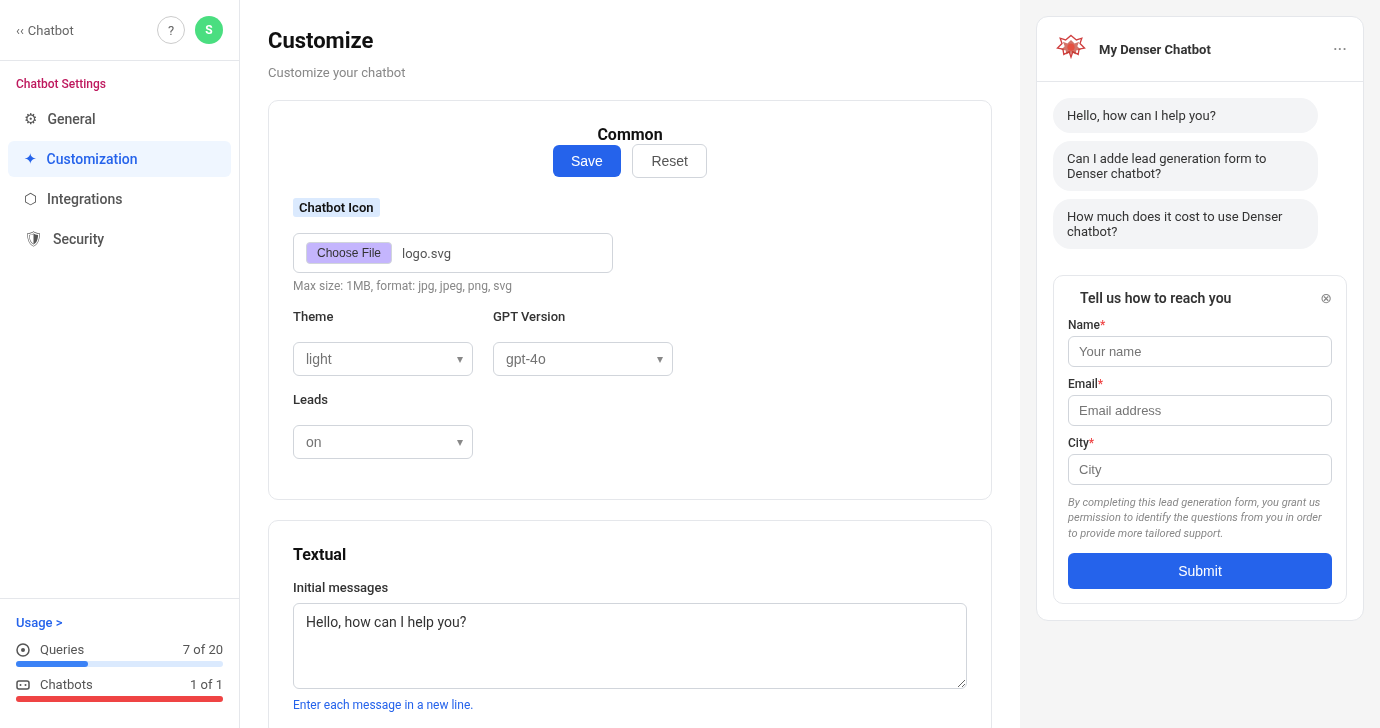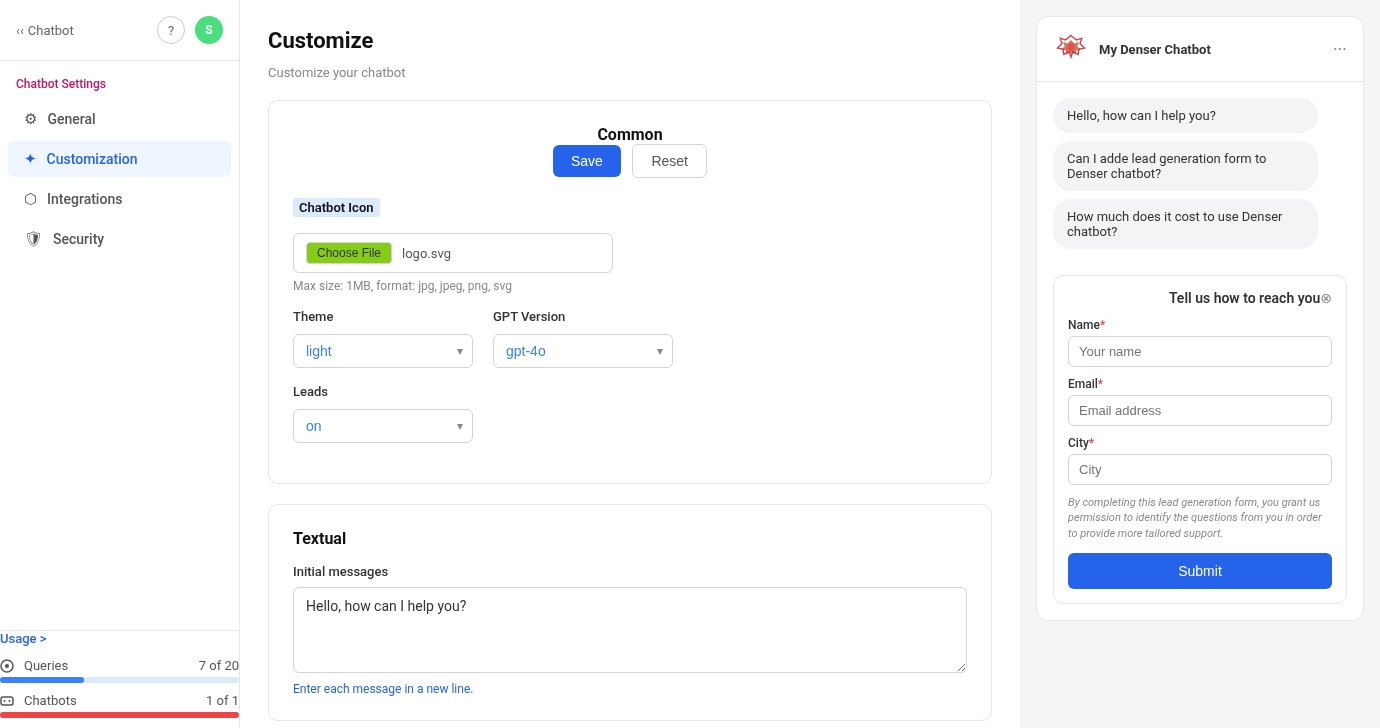--- a/index.html
+++ b/index.html
@@ -9,21 +9,21 @@
     .sidebar { width: 240px; background: #fff; border-right: 1px solid #e5e7eb; display: flex; flex-direction: column; flex-shrink: 0; }
     .sidebar-header { padding: 16px; display: flex; align-items: center; gap: 10px; border-bottom: 1px solid #e5e7eb; }
     .sidebar-back { color: #666; cursor: pointer; font-size: 13px; display: flex; align-items: center; gap: 4px; }
     .icon-circle { width: 28px; height: 28px; border-radius: 50%; background: #4ade80; display: flex; align-items: center; justify-content: center; color: #fff; font-size: 12px; font-weight: 700; }
     .icon-help { width: 28px; height: 28px; border-radius: 50%; border: 1px solid #ccc; display: flex; align-items: center; justify-content: center; color: #666; font-size: 13px; cursor: pointer; }
     .sidebar-section-label { padding: 16px 16px 8px; font-size: 12px; color: #be185d; font-weight: 500; }
     .sidebar-item { display: flex; align-items: center; gap: 10px; padding: 9px 16px; cursor: pointer; border-radius: 6px; margin: 2px 8px; color: #555; }
     .sidebar-item.active { background: #eff6ff; color: #2563eb; }
     .sidebar-item-icon { font-size: 15px; }
     .sidebar-item-label { font-size: 14px; font-weight: 500; }
-    .sidebar-bottom { margin-top: auto; border-top: 1px solid #e5e7eb; padding: 0; }
+    .sidebar-bottom { margin-top: auto; border-top: 1px solid #e5e7eb; padding: 16px; }
     .usage-label { font-size: 13px; color: #2563eb; font-weight: 500; cursor: pointer; margin-bottom: 12px; display: flex; align-items: center; gap: 4px; }
     .usage-row { display: flex; justify-content: space-between; align-items: center; margin-bottom: 4px; }
     .usage-name { font-size: 13px; color: #555; display: flex; align-items: center; gap: 6px; }
     .usage-count { font-size: 13px; color: #555; }
     .progress-bar { height: 6px; border-radius: 3px; margin-bottom: 10px; }
     .progress-fill { height: 100%; border-radius: 3px; }
     .progress-blue { background: #3b82f6; }
     .progress-red { background: #ef4444; }
     .progress-bg-blue { background: #dbeafe; }
     .progress-bg-red { background: #fee2e2; }
@@ -39,47 +39,47 @@
     .card-title { font-size: 16px; font-weight: 700; color: #111; }
 
     
     .btn-save { background: #2563eb; color: #fff; border: none; border-radius: 6px; padding: 8px 18px; font-size: 14px; font-weight: 500; cursor: pointer; }
     .btn-reset { background: #fff; color: #555; border: 1px solid #d1d5db; border-radius: 6px; padding: 8px 18px; font-size: 14px; font-weight: 500; cursor: pointer; margin-left: 8px; }
     .btn-submit { background: #2563eb; color: #fff; border: none; border-radius: 6px; padding: 10px 20px; font-size: 14px; font-weight: 500; cursor: pointer; width: 100%; margin-top: 12px; }
 
     
     .section-label { font-size: 13px; font-weight: 600; color: #111; margin-bottom: 8px; background: #dbeafe; display: inline-block; padding: 2px 6px; border-radius: 3px; }
     .file-input-row { border: 1px solid #d1d5db; border-radius: 6px; padding: 8px 12px; display: flex; align-items: center; gap: 10px; margin-bottom: 6px; width: 320px; }
-    .choose-file-btn { background: #84cc16; border: 1px solid #d1d5db; border-radius: 4px; padding: 3px 10px; font-size: 12px; cursor: pointer; color: #333; }
+    .choose-file-btn { background: #c4b5fd; border: 1px solid #d1d5db; border-radius: 4px; padding: 3px 10px; font-size: 12px; cursor: pointer; color: #333; }
     .file-name { font-size: 13px; color: #555; }
     .file-hint { font-size: 12px; color: #888; margin-bottom: 16px; }
 
     
     .form-row { display: flex; gap: 20px; margin-bottom: 16px; }
-    .form-group { display: flex; flex-direction: column; gap: 10px; }
+    .form-group { display: flex; flex-direction: column; gap: 18px; }
     .form-label { font-size: 13px; font-weight: 500; color: #333; }
     .select-wrapper { position: relative; display: inline-block; }
-    .select-wrapper select { border: 1px solid #d1d5db; border-radius: 6px; padding: 8px 32px 8px 12px; font-size: 14px; color: #3b82f6; background: #fff; appearance: none; width: 180px; cursor: pointer; }
+    .select-wrapper select { border: 1px solid #d1d5db; border-radius: 6px; padding: 8px 32px 8px 12px; font-size: 14px; color: #737373; background: #fff; appearance: none; width: 180px; cursor: pointer; }
     .select-arrow { position: absolute; right: 10px; top: 50%; transform: translateY(-50%); pointer-events: none; color: #888; font-size: 12px; }
     .collect-link { font-size: 13px; color: #2563eb; cursor: pointer; }
 
     
     .form-textarea { border: 1px solid #d1d5db; border-radius: 6px; padding: 10px 12px; font-size: 14px; color: #333; width: 100%; resize: vertical; min-height: 80px; font-family: inherit; }
     .textarea-hint { font-size: 12px; color: #2563eb; margin-top: 6px; }
 
     
     .preview { width: 360px; flex-shrink: 0; padding: 16px; overflow-y: auto; }
     .chatbot-preview { border: 1px solid #e5e7eb; border-radius: 12px; background: #fff; overflow: hidden; }
     .chatbot-header { display: flex; align-items: center; padding: 14px 16px; border-bottom: 1px solid #e5e7eb; gap: 10px; }
     .chatbot-name { font-size: 13px; font-weight: 700; flex: 1; }
     .chatbot-menu { color: #888; font-size: 18px; cursor: pointer; }
     .chatbot-messages { padding: 16px; display: flex; flex-direction: column; gap: 8px; }
     .chat-bubble { background: #f3f4f6; border-radius: 18px; padding: 10px 14px; font-size: 13px; color: #333; display: inline-block; max-width: 90%; }
     .lead-form { border: 1px solid #e5e7eb; border-radius: 10px; margin: 10px 16px 16px; padding: 14px; }
-    .lead-form-header { display: flex; justify-content: flex-end; align-items: center; margin-bottom: 12px; margin-left: 12px; }
+    .lead-form-header { display: flex; justify-content: space-between; align-items: center; margin-bottom: 12px; margin-left: 12px; }
     .lead-form-title { font-size: 14px; font-weight: 600; }
     .lead-form-close { color: #888; cursor: pointer; }
     .lead-field-label { font-size: 12px; font-weight: 500; color: #333; margin-bottom: 4px; }
     .lead-field-label .required { color: #ef4444; }
     .lead-input { border: 1px solid #d1d5db; border-radius: 6px; padding: 7px 10px; font-size: 13px; color: #aaa; width: 100%; margin-bottom: 10px; }
     .lead-disclaimer { font-size: 11px; color: #888; line-height: 1.4; font-style: italic; }
 
     
     .logo-svg { width: 36px; height: 36px; }
   </style>

